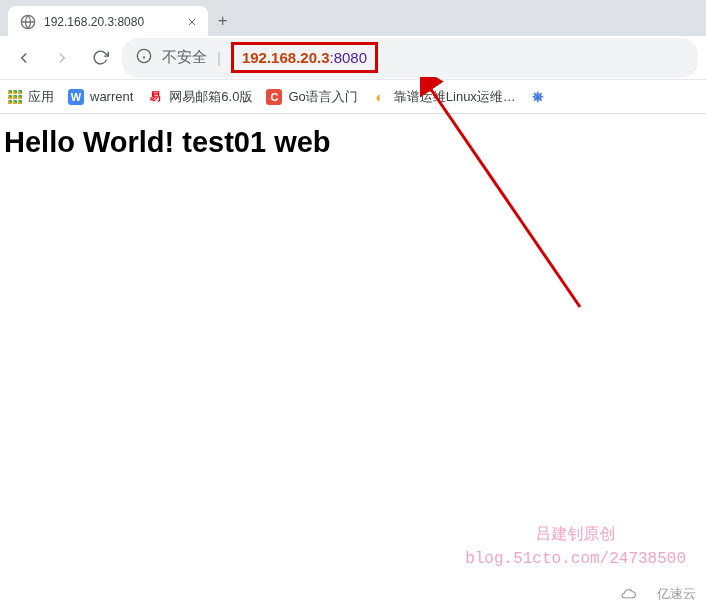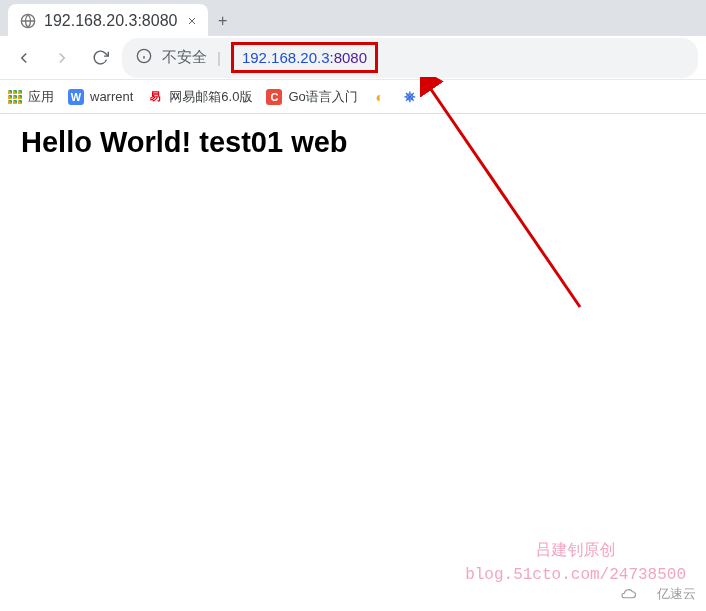--- a/index.html
+++ b/index.html
@@ -19,21 +19,21 @@
       padding-left: 8px;
     }
     .tab {
       display: flex;
       align-items: center;
       gap: 8px;
       background: #fff;
       border-radius: 8px 8px 0 0;
       padding: 8px 10px 6px 12px;
       min-width: 200px;
-      font-size: 16px;
+      font-size: 12px;
       color: #3c4043;
     }
     .tab-favicon { color: #757575; display: flex; }
     .tab-title { flex: 1; white-space: nowrap; overflow: hidden; }
     .tab-close { color: #5f6368; cursor: pointer; display: flex; }
     .new-tab {
       color: #5f6368;
       padding: 6px 10px;
       font-size: 16px;
       cursor: pointer;
@@ -72,21 +72,21 @@
       color: #5f6368;
     }
     .divider { color: #c0c0c0; }
     .url-highlight {
       border: 3px solid #d40000;
       padding: 4px 8px;
       display: inline-flex;
       align-items: center;
       background: #f1f3f4;
     }
-    .url-host { color: #1d4ed8; }
+    .url-host { color: #c2410c; font-weight: bold; }
     .url-port { color: #4c1d95; }
     .bookmarks {
       display: flex;
       align-items: center;
       height: 34px;
       padding: 0 8px;
       gap: 14px;
       background: #fff;
       border-bottom: 1px solid #dadce0;
       font-size: 13px;
@@ -116,37 +116,37 @@
       display: flex; align-items: center; justify-content: center;
       border-radius: 3px;
       font-size: 11px;
       font-weight: bold;
     }
     .fav-w { background: #4285f4; color:#fff; }
     .fav-y { background: #fff; color:#e60012; }
     .fav-c { background: #e74c3c; color:#fff; }
     .fav-q { background: #fff; color:#f5a623; font-size: 14px; }
     .fav-k { color: #326ce5; font-size: 14px; }
-    .content { padding: 12px 21px; }
+    .content { padding: 12px 4px; }
     .content h1 {
       font-size: 29px;
       font-weight: 700;
       color: #000;
       font-family: Arial, sans-serif;
     }
     .arrow {
       position: absolute;
       top: 77px;
       left: 420px;
       pointer-events: none;
     }
     .watermark {
       position: absolute;
       right: 20px;
-      bottom: 24px;
+      bottom: 40px;
       color: #f2a5c2;
       font-family: "Courier New", monospace;
       font-size: 16px;
       text-align: center;
       line-height: 1.5;
     }
     .corner-logo {
       position: absolute;
       right: 10px;
       bottom: 8px;
@@ -234,20 +234,21 @@
   <div class="bm-item">
     <div class="bm-favicon fav-y">易</div>
     <span>网易邮箱6.0版</span>
   </div>
   <div class="bm-item">
     <div class="bm-favicon fav-c">C</div>
     <span>Go语言入门</span>
   </div>
   <div class="bm-item">
     <div class="bm-favicon fav-q">◐</div>
+    <span>靠谱运维Linux运维…</span>
   </div>
   <div class="bm-item">
     <div class="bm-favicon fav-k">⎈</div>
   </div>
 </div>
 
 <div class="content">
   <h1>Hello World! test01 web</h1>
 </div>
 

